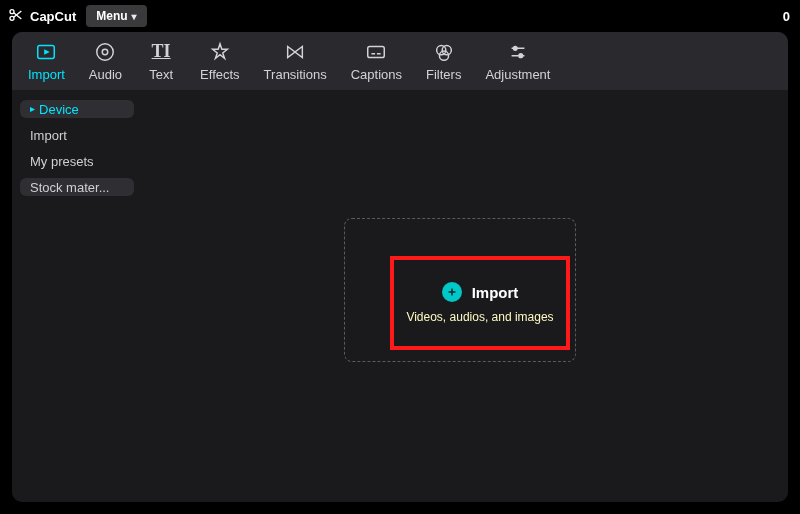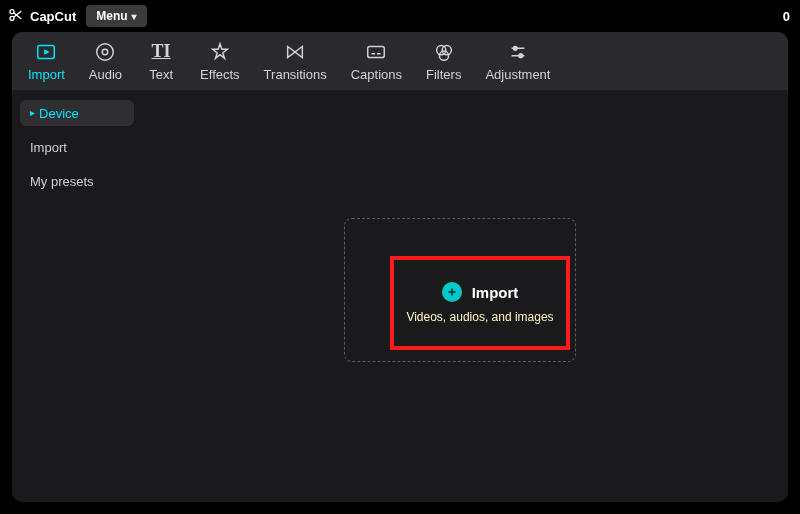--- a/index.html
+++ b/index.html
@@ -13,21 +13,21 @@
   .title-right { margin-left: auto; font-size: 13px; font-weight: 700; color:#fff; padding-right: 2px;}
   .panel { position: absolute; left: 12px; top: 32px; right: 12px; bottom: 12px; background: #1a1a1c; border-radius: 10px; overflow: hidden; }
   .toolbar { height: 58px; background: #2a2a2e; display: flex; align-items: stretch; padding: 0 4px; }
   .tool { display: flex; flex-direction: column; align-items: center; justify-content: center; gap: 4px; padding: 0 12px; min-width: 54px; cursor: pointer; color: #d3d3d6; font-size: 13px; }
   .tool.active { color: #00E5FF; }
   .tool .ico { width: 22px; height: 22px; display: flex; align-items: center; justify-content: center; }
   .tool .ico svg { width: 22px; height: 22px; stroke: currentColor; fill: none; stroke-width: 1.6; }
   .tool.text-tab .ico { font-family: Georgia, 'Times New Roman', serif; font-size: 18px; font-weight: 700; text-decoration: underline; }
   .body { position: absolute; top: 58px; left: 0; right: 0; bottom: 0; display: flex; }
   .sidebar { width: 130px; padding: 10px 8px; display: flex; flex-direction: column; gap: 8px; }
-  .side-item { height: 26px; display: flex; align-items: center; padding: 0 10px; color: #cfcfd4; font-size: 13px; border-radius: 6px; cursor: pointer; white-space: nowrap; overflow: hidden; text-overflow: ellipsis; }
+  .side-item { height: 18px; display: flex; align-items: center; padding: 0 10px; color: #cfcfd4; font-size: 13px; border-radius: 6px; cursor: pointer; white-space: nowrap; overflow: hidden; text-overflow: ellipsis; }
   .side-item.active { background: #2e2e33; color: #00E5FF; }
   .side-item.active::before { content: "▸"; color:#00E5FF; font-size:10px; margin-right:4px; transform: translateY(-1px); }
   .side-item.stock { background: #2e2e33; }
   .main { flex: 1; position: relative; }
   .dashed-box { position: absolute; left: 202px; top: 128px; width: 232px; height: 144px; border: 1px dashed #5a5a5f; border-radius: 8px; }
   .highlight { position: absolute; left: 248px; top: 166px; width: 180px; height: 94px; border: 4px solid #ff1a1a; display:flex; flex-direction:column; align-items:center; justify-content:center; gap:8px; }
   .import-row { display:flex; align-items:center; gap:10px; }
   .plus-circle { width:20px; height:20px; border-radius:50%; background:#00C8C8; display:flex; align-items:center; justify-content:center; }
   .plus-circle svg { width:12px; height:12px; }
   .import-label { font-size:15px; font-weight:700; color:#fff; }
@@ -144,20 +144,23 @@
       <div class="sidebar">
         <div class="side-item active">
           <span>Device</span>
         </div>
         <div class="side-item">
           <span>Import</span>
         </div>
         <div class="side-item">
           <span>My presets</span>
         </div>
+        <div class="side-item stock">
+          <span>Stock mater...</span>
+        </div>
       </div>
 
       <div class="main">
         <div class="dashed-box"></div>
         <div class="highlight">
           <div class="import-row">
             <span class="plus-circle">
               <svg viewBox="0 0 24 24" stroke="#072b2e" stroke-width="3">
                   <line x1="12" y1="5" x2="12" y2="19"></line>
                   <line x1="5" y1="12" x2="19" y2="12"></line>

